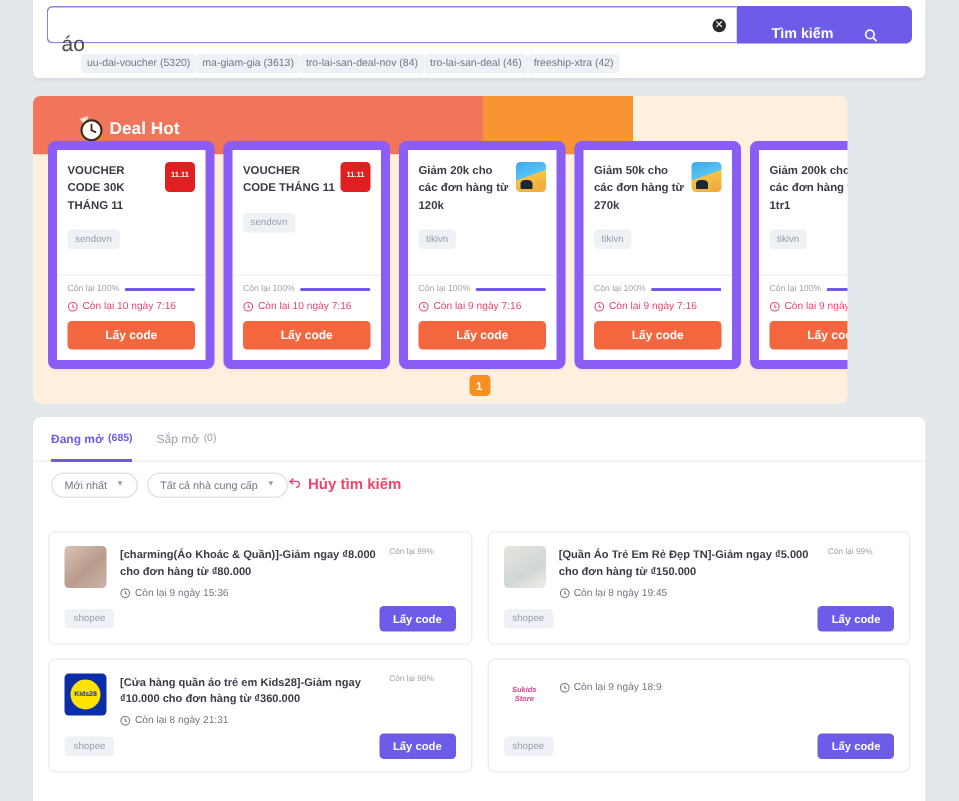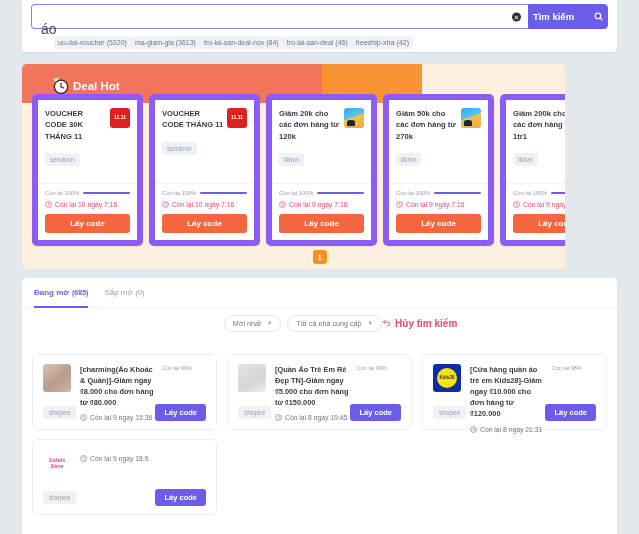--- a/index.html
+++ b/index.html
@@ -39,26 +39,26 @@
     margin-top: 24px;
   }
   .clear-icon {
     position: absolute; right: 7px; top: 50%; transform: translateY(-50%);
     width: 9px; height: 9px; border-radius: 50%;
     background: #2b2b2b; color: #fff;
     font-size: 7px; line-height: 9px; text-align: center;
     cursor: pointer; font-family: "Liberation Sans", sans-serif;
   }
   .search-btn {
-    width: 80px;
+    width: 117px;
     background: #6c5ce7;
     border: 1px solid #6c5ce7;
     border-radius: 0 4px 4px 0;
     color: #fff; font-size: 9.5px; font-weight: bold;
-    display: flex; align-items: center; justify-content: center; gap: 20px;
+    display: flex; align-items: flex-end; justify-content: center; gap: 20px;
     cursor: pointer;
     font-family: "Liberation Sans", sans-serif;
   }
   .search-btn svg { display:block; }
 
   .tag-row {
     position: absolute; left: 32px; top: 36px;
     display: flex; gap: 0px; align-items: center;
   }
   .tag {
@@ -209,40 +209,40 @@
   }
   .cp-tab.active { color: #6c5ce7; font-weight: bold; text-align: right; }
   .cp-tab.active::after {
     content: ''; position: absolute; left: 0; right: 0; bottom: 0;
     height: 2px; background: #6c5ce7;
   }
   .cp-tab .cnt { font-size: 7px; }
 
   .cp-filters {
     height: 30px; display: flex; align-items: center;
-    justify-content: center; padding: 0 14px 0 12px; margin-left: 44px;
+    justify-content: flex-start; padding: 0 14px 0 12px;
   }
   .filters-left { display: flex; gap: 6px; }
   .filter-btn {
     border: 1px solid #dfe3e8; background: #fff; border-radius: 11px;
     height: 17px; padding: 0 8px; font-size: 7.2px; color: #6f7785;
     display: flex; align-items: center; gap: 6px; cursor: pointer;
     font-family: "Liberation Sans", sans-serif;
   }
   .caret { font-size: 5.5px; color: #9aa1ac; }
   .cancel-search {
     display: flex; align-items: center; gap: 4px;
     color: #f0456b; font-size: 10px; font-weight: bold; cursor: pointer;
     font-family: "Liberation Sans", sans-serif;
   }
 
   
   .cp-grid {
     padding: 16px 10px; display: grid;
-    grid-template-columns: 1fr 1fr 1fr; gap: 9px 10px;
+    grid-template-columns: 1fr 1fr; gap: 9px 10px;
   }
   .cc {
     border: 1px solid #ecedf1; border-radius: 5px;
     height: 76px; padding: 9px 10px 8px 10px;
     position: relative; background: #fff;
   }
   .cc-top { display: flex; gap: 9px; }
   .cc-logo {
     width: 28px; height: 28px; border-radius: 3px; flex: none; overflow: hidden;
     display: flex; align-items: center; justify-content: center;
@@ -580,21 +580,21 @@
       </div>
     </div>
 
     <div class="cc">
       <div class="cc-top">
         <div class="cc-logo logo-kids28">
             <i>Kids28</i>
           </div>
         <div class="cc-body">
           <div class="cc-row1">
-            <div class="cc-title">[Cửa hàng quần áo trẻ em Kids28]-Giảm ngay ₫10.000 cho đơn hàng từ ₫120.000</div>
+            <div class="cc-title">[Cửa hàng quần áo trẻ em Kids28]-Giảm ngay ₫10.000 cho đơn hàng từ ₫360.000</div>
             <div class="cc-prog">
               <span class="cc-prog-label">Còn lại 98%</span>
               <span class="cc-bar"><span style="width:98%"></span></span>
             </div>
           </div>
           <div class="cc-time">
             <span class="tiny-clock">
               <svg width="7" height="7" viewBox="0 0 16 16" fill="none" stroke="#6f7785" stroke-width="1.6">
                 <circle cx="8" cy="8" r="6.6"></circle>
                   <path d="M8 4.4V8l2.6 1.6"></path>

